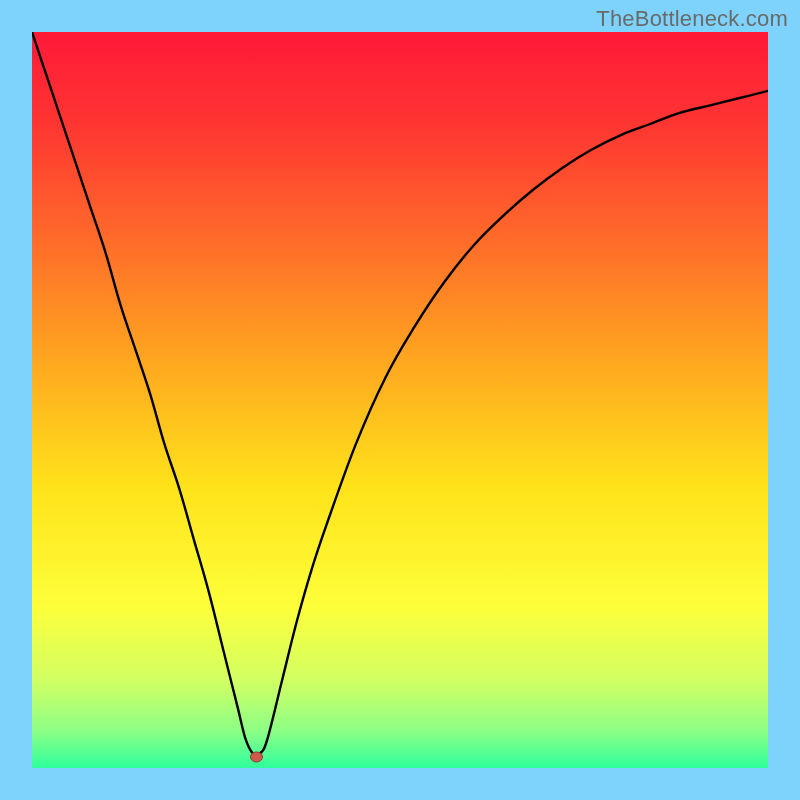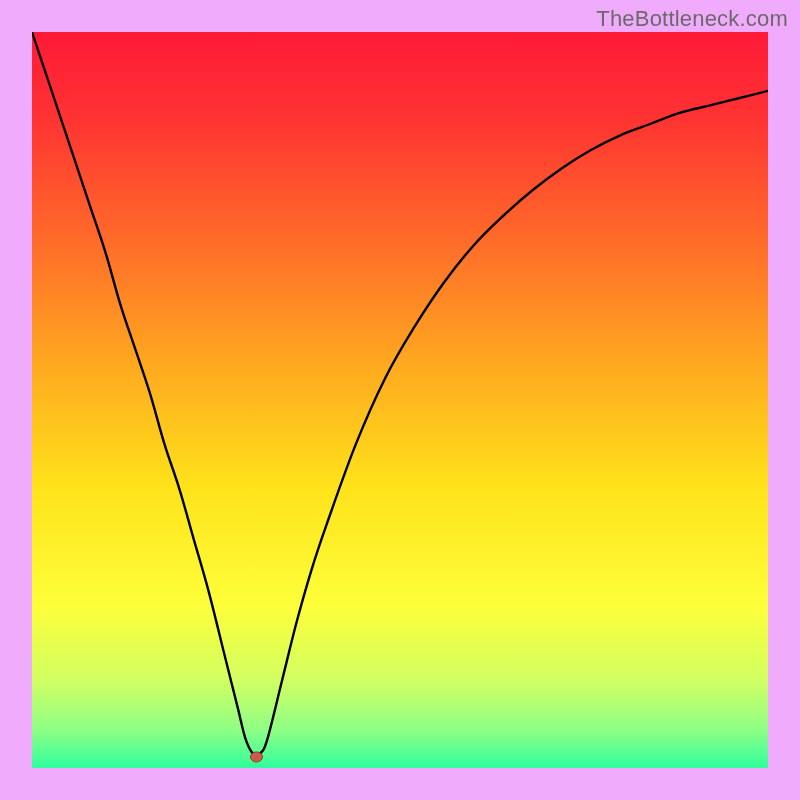--- a/index.html
+++ b/index.html
@@ -8,21 +8,21 @@
     width: 800px;
     height: 800px;
     background: #ffffff;
     font-family: Arial, Helvetica, sans-serif;
     overflow: hidden;
   }
   .frame {
     position: relative;
     width: 800px;
     height: 800px;
-    background: #f0abfc;
+    background: #7dd3fc;
     box-sizing: border-box;
   }
   .plot-area {
     position: absolute;
     left: 32px;
     top: 32px;
     width: 736px;
     height: 736px;
     overflow: hidden;
   }

